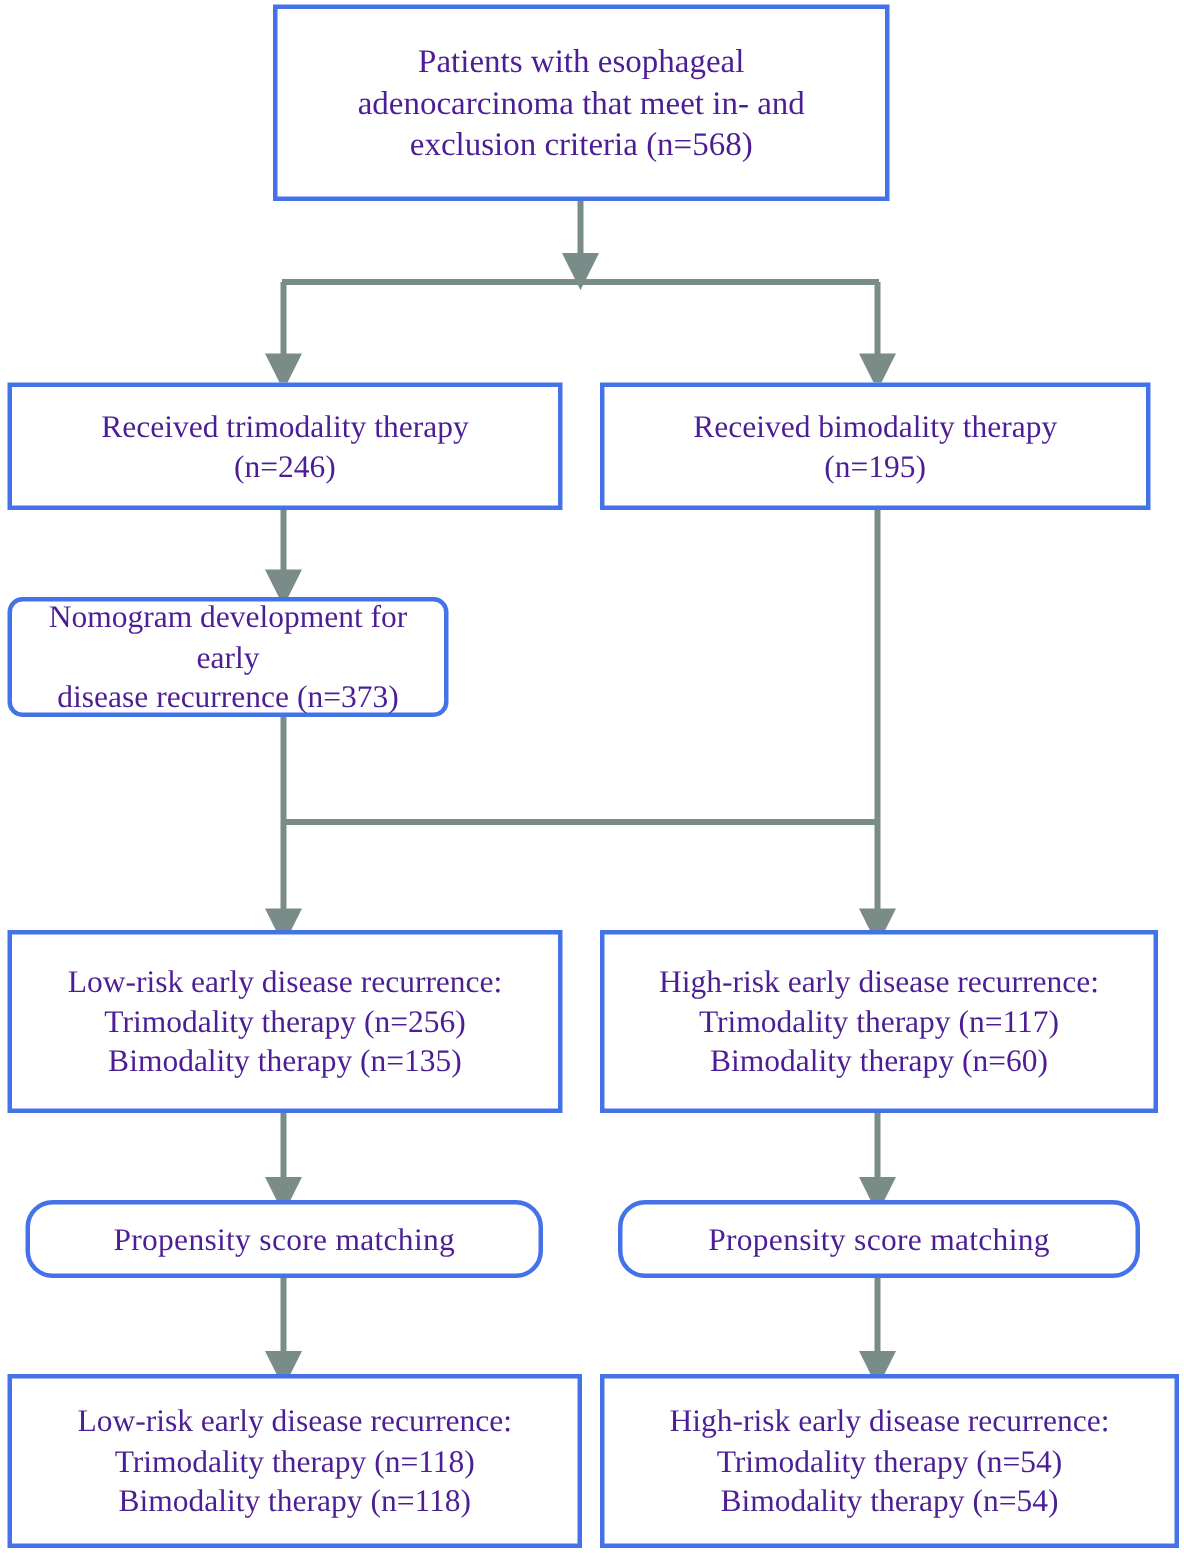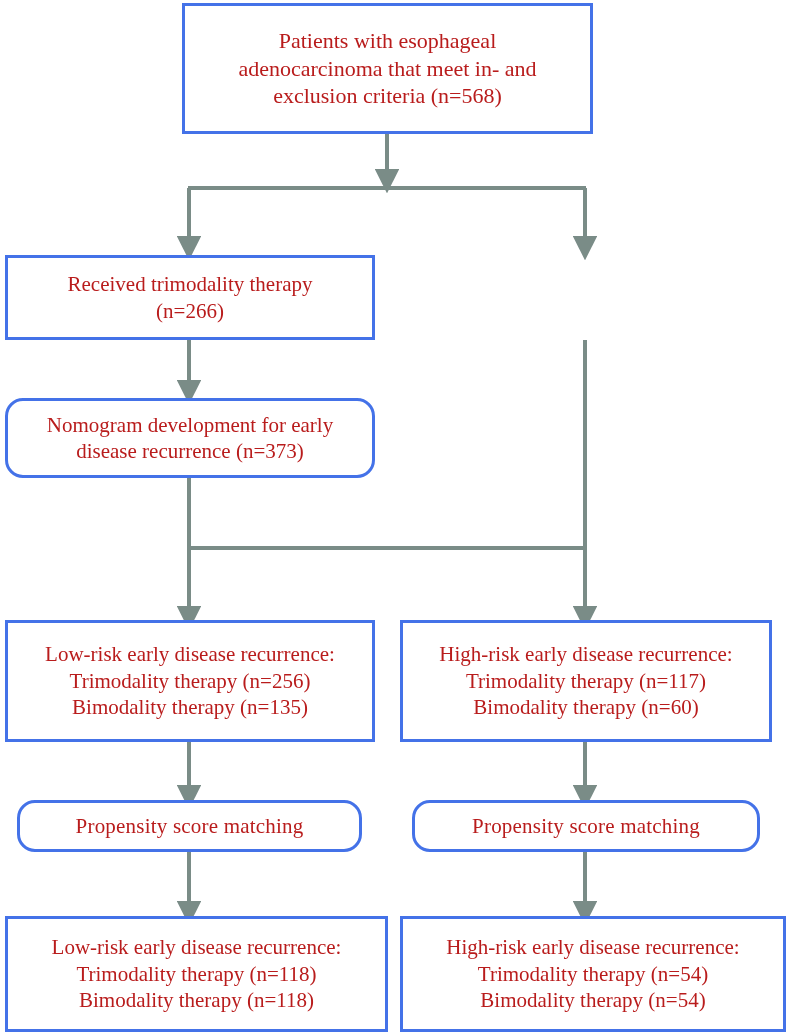--- a/index.html
+++ b/index.html
@@ -19,21 +19,21 @@
   }
   .box{
     position:absolute;
     box-sizing:border-box;
     background:#ffffff;
     border:3px solid #4472e8;
     display:flex;
     align-items:center;
     justify-content:center;
     text-align:center;
-    color:#b91c1c;
+    color:#4c1d95;
     z-index:2;
   }
   .box.rounded{ border-radius:18px; }
   .box .txt{
     display:block;
     line-height:1.26;
     padding:0 8px;
     white-space:pre-line;
   }
   .f22{ font-size:22px; }
@@ -99,25 +99,29 @@
   </svg>
 
   <div class="box" style="left:182px; top:3px; width:411px; height:131px;">
     <span class="txt f22">Patients with esophageal
 adenocarcinoma that meet in- and
 exclusion criteria (n=568)</span>
   </div>
 
   <div class="box" style="left:5px; top:255px; width:370px; height:85px;">
     <span class="txt f21">Received trimodality therapy
-(n=266)</span>
+(n=246)</span>
   </div>
 
+  <div class="box" style="left:400px; top:255px; width:367px; height:85px;">
+    <span class="txt f21">Received bimodality therapy
+(n=195)</span>
+  </div>
 
-  <div class="box rounded" style="left:5px; top:398px; width:370px; height:80px;">
+  <div class="box rounded" style="left:5px; top:398px; width:294px; height:80px;border-radius:10px;">
     <span class="txt f21">Nomogram development for early
 disease recurrence (n=373)</span>
   </div>
 
   <div class="box" style="left:5px; top:620px; width:370px; height:122px;">
     <span class="txt f21">Low-risk early disease recurrence:
 Trimodality therapy (n=256)
 Bimodality therapy (n=135)</span>
   </div>
 

